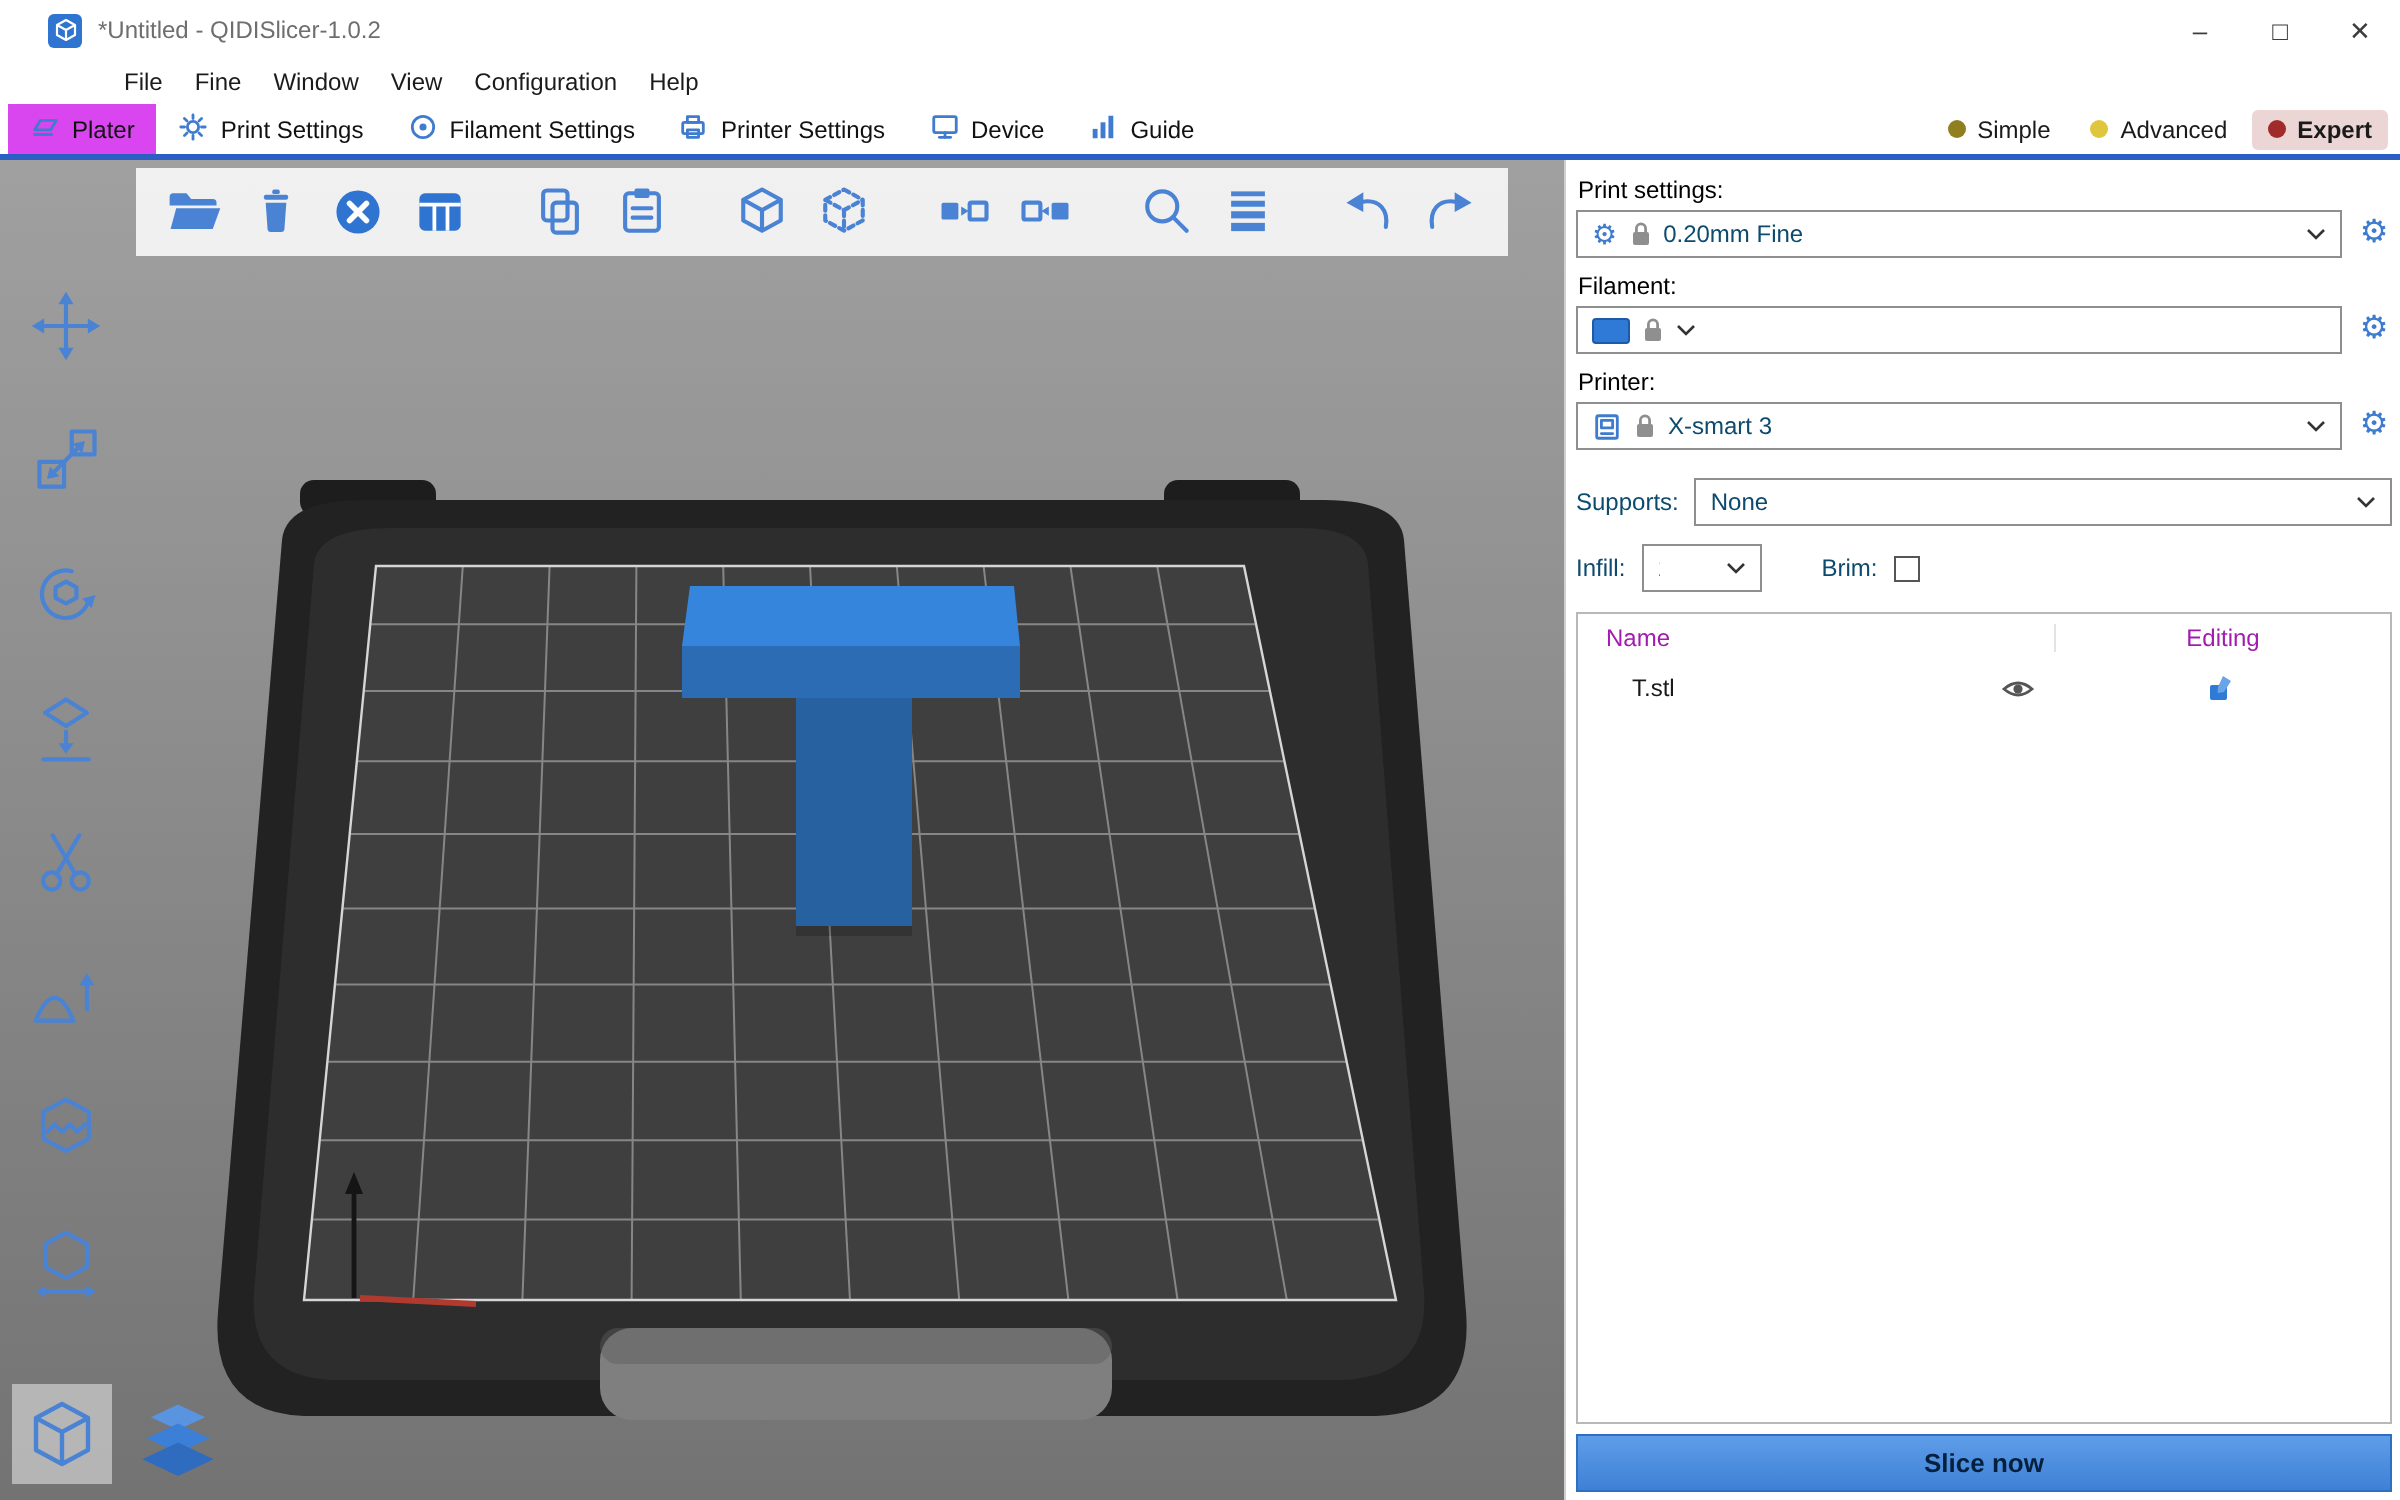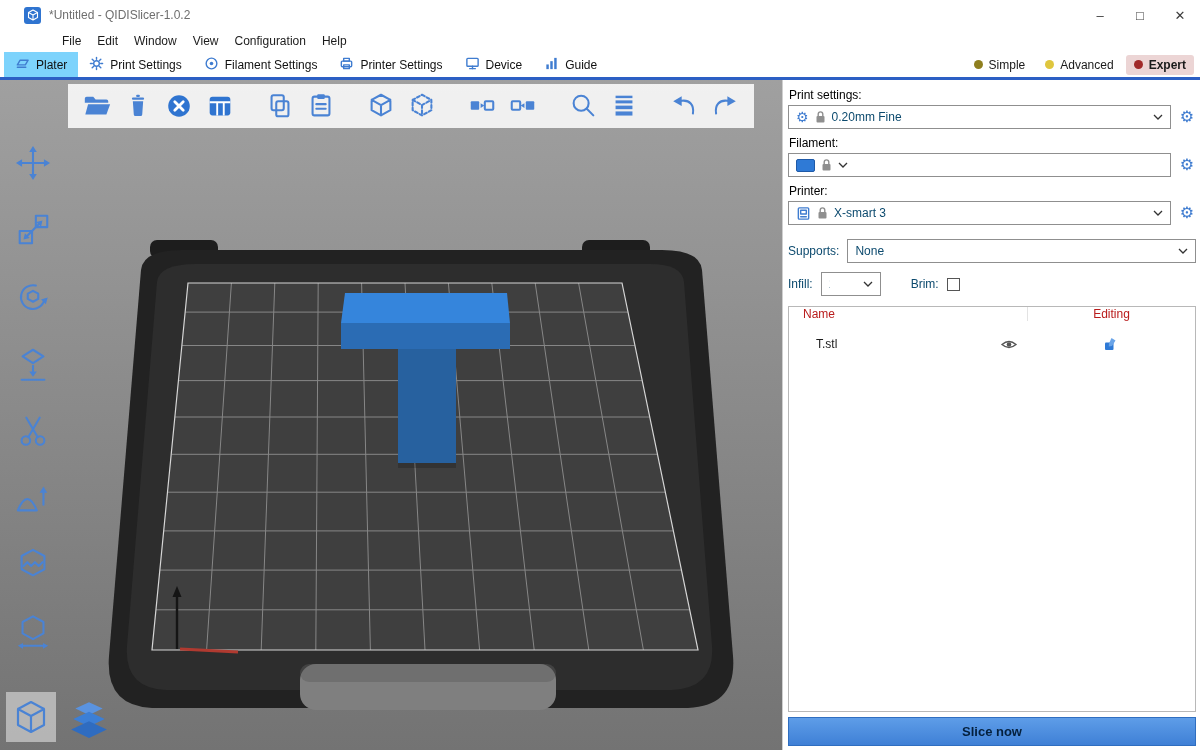--- a/index.html
+++ b/index.html
@@ -13,21 +13,21 @@
   .win-controls{display:flex;height:30px;}
   .win-btn{width:40px;height:30px;display:flex;align-items:center;justify-content:center;color:#3c3c3c;font-size:13px;}
 
   
   .menubar{height:22px;display:flex;align-items:center;padding-left:8px;background:#fff;margin-left:46px;}
   .menu-item{padding:0 8px;line-height:22px;color:#1b1b1b;}
 
   
   .tabbar{height:28px;display:flex;align-items:stretch;border-bottom:3px solid #2c5fc4;padding-left:4px;background:#fff;}
   .tab{display:flex;align-items:center;gap:6px;padding:0 11px;color:#111;white-space:nowrap;}
-  .tab.active{background:#7dd3fc;}
+  .tab.active{background:#d946ef;}
   .modes{margin-left:auto;display:flex;align-items:center;gap:4px;padding-right:6px;}
   .mode{display:flex;align-items:center;gap:6px;padding:3px 8px;border-radius:3px;white-space:nowrap;}
   .mode.active{background:#ecd5d5;font-weight:bold;}
   .dot{width:9px;height:9px;border-radius:50%;flex:none;}
   .dot-simple{background:#8f7f1f;}
   .dot-advanced{background:#dfc63e;}
   .dot-expert{background:#a12a2a;}
 
   
   .main{position:absolute;top:80px;left:0;right:0;bottom:0;display:flex;}
@@ -53,21 +53,21 @@
   .combo .value{flex:1;color:#0c4a6e;white-space:nowrap;overflow:hidden;}
   .combo-fixed{flex:none;}
   .gear-btn{font-size:16px;color:#3f7cd0;width:18px;text-align:center;flex:none;line-height:1;}
   .combo-gear{font-size:14px;color:#3f7cd0;line-height:1;flex:none;}
   .swatch{width:19px;height:13px;background:#2f7ad6;border:1px solid #1f5aa8;border-radius:2px;flex:none;}
   .inline-row{display:flex;align-items:center;margin-top:9px;margin-bottom:0;gap:8px;}
   .inline-label{color:#0c4a6e;flex:none;}
   .cb{width:13px;height:13px;border:1px solid #555;background:#fff;flex:none;}
 
   .object-panel{flex:1;border:1px solid #b8b8b8;margin-top:10px;display:flex;flex-direction:column;min-height:0;}
-  .obj-header{display:flex;height:24px;align-items:flex-start;color:#b91c1c;}
+  .obj-header{display:flex;height:24px;align-items:center;color:#a21caf;}
   .col-name{flex:1;display:flex;align-items:center;padding-left:14px;min-width:0;}
   .col-mid{width:36px;display:flex;align-items:center;justify-content:center;border-left:1px solid #e3e3e3;flex:none;}
   .col-edit{width:168px;display:flex;align-items:center;justify-content:center;border-left:1px solid #e3e3e3;flex:none;}
   .obj-row{display:flex;height:26px;align-items:stretch;}
   .obj-row .col-name{padding-left:27px;}
   .obj-row .col-mid,.obj-row .col-edit{border-left:none;}
 
   .slice-btn{height:29px;margin-top:5px;background:linear-gradient(#5e9de8,#3f80d6);border:1px solid #2f6ec0;font-weight:bold;font-size:13px;color:#04203d;width:100%;}
 
   
@@ -90,21 +90,21 @@
     <span class="title">*Untitled - QIDISlicer-1.0.2</span>
     <div class="win-controls">
       <span class="win-btn">–</span>
       <span class="win-btn">□</span>
       <span class="win-btn">✕</span>
     </div>
   </div>
 
   <div class="menubar">
     <span class="menu-item">File</span>
-    <span class="menu-item">Edit</span>
+    <span class="menu-item">Fine</span>
     <span class="menu-item">Window</span>
     <span class="menu-item">View</span>
     <span class="menu-item">Configuration</span>
     <span class="menu-item">Help</span>
   </div>
 
   <div class="tabbar">
     <div class="tab active">
       <span>
         <svg width="15" height="15" viewBox="0 0 16 16">

